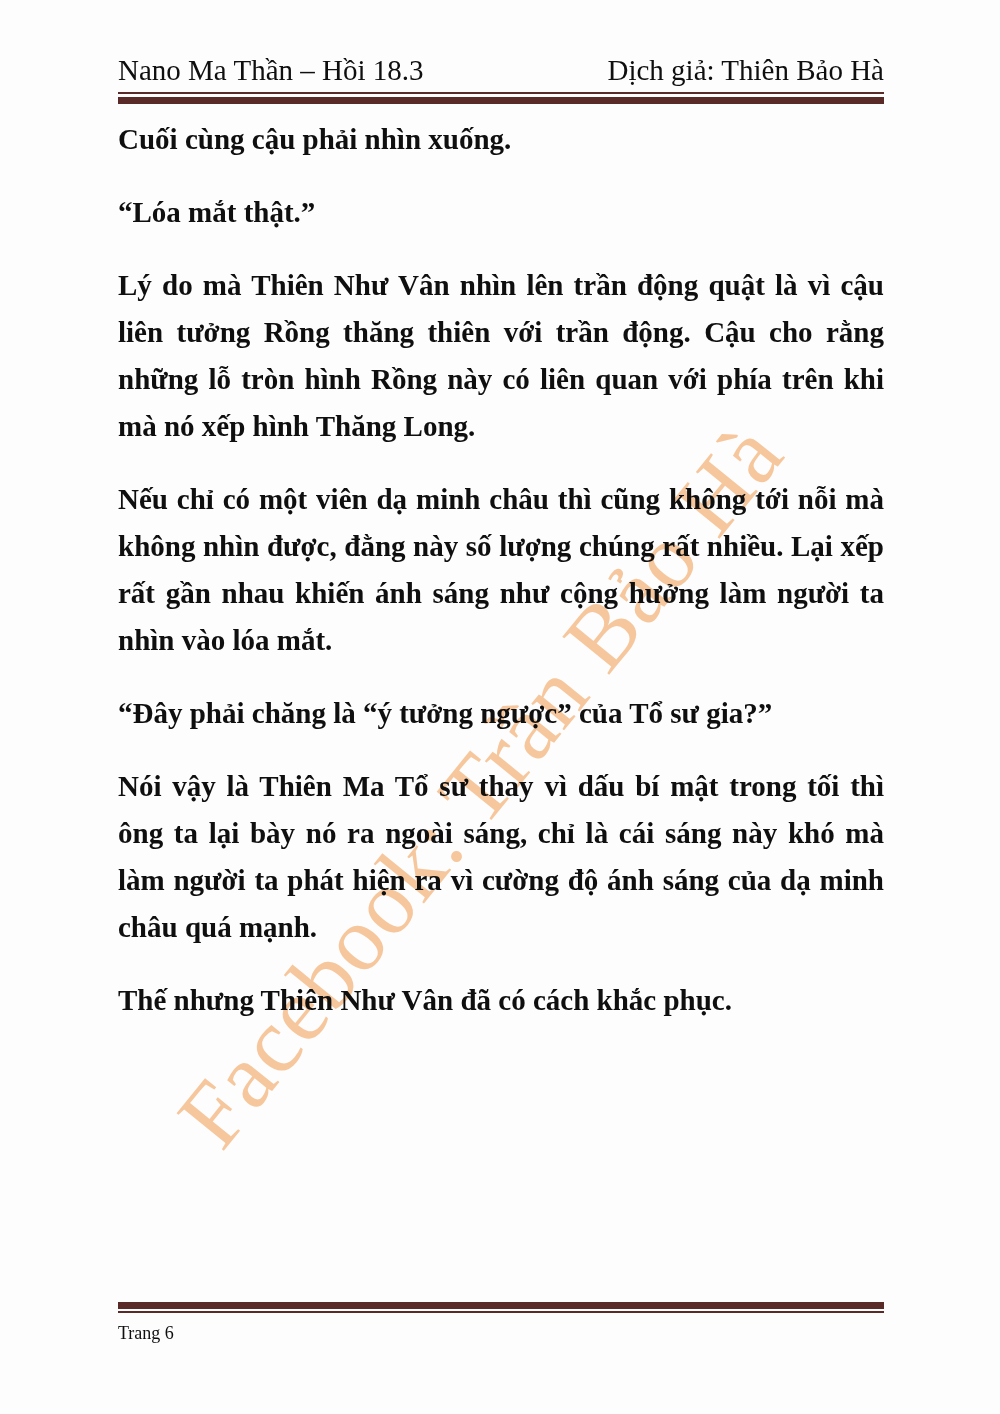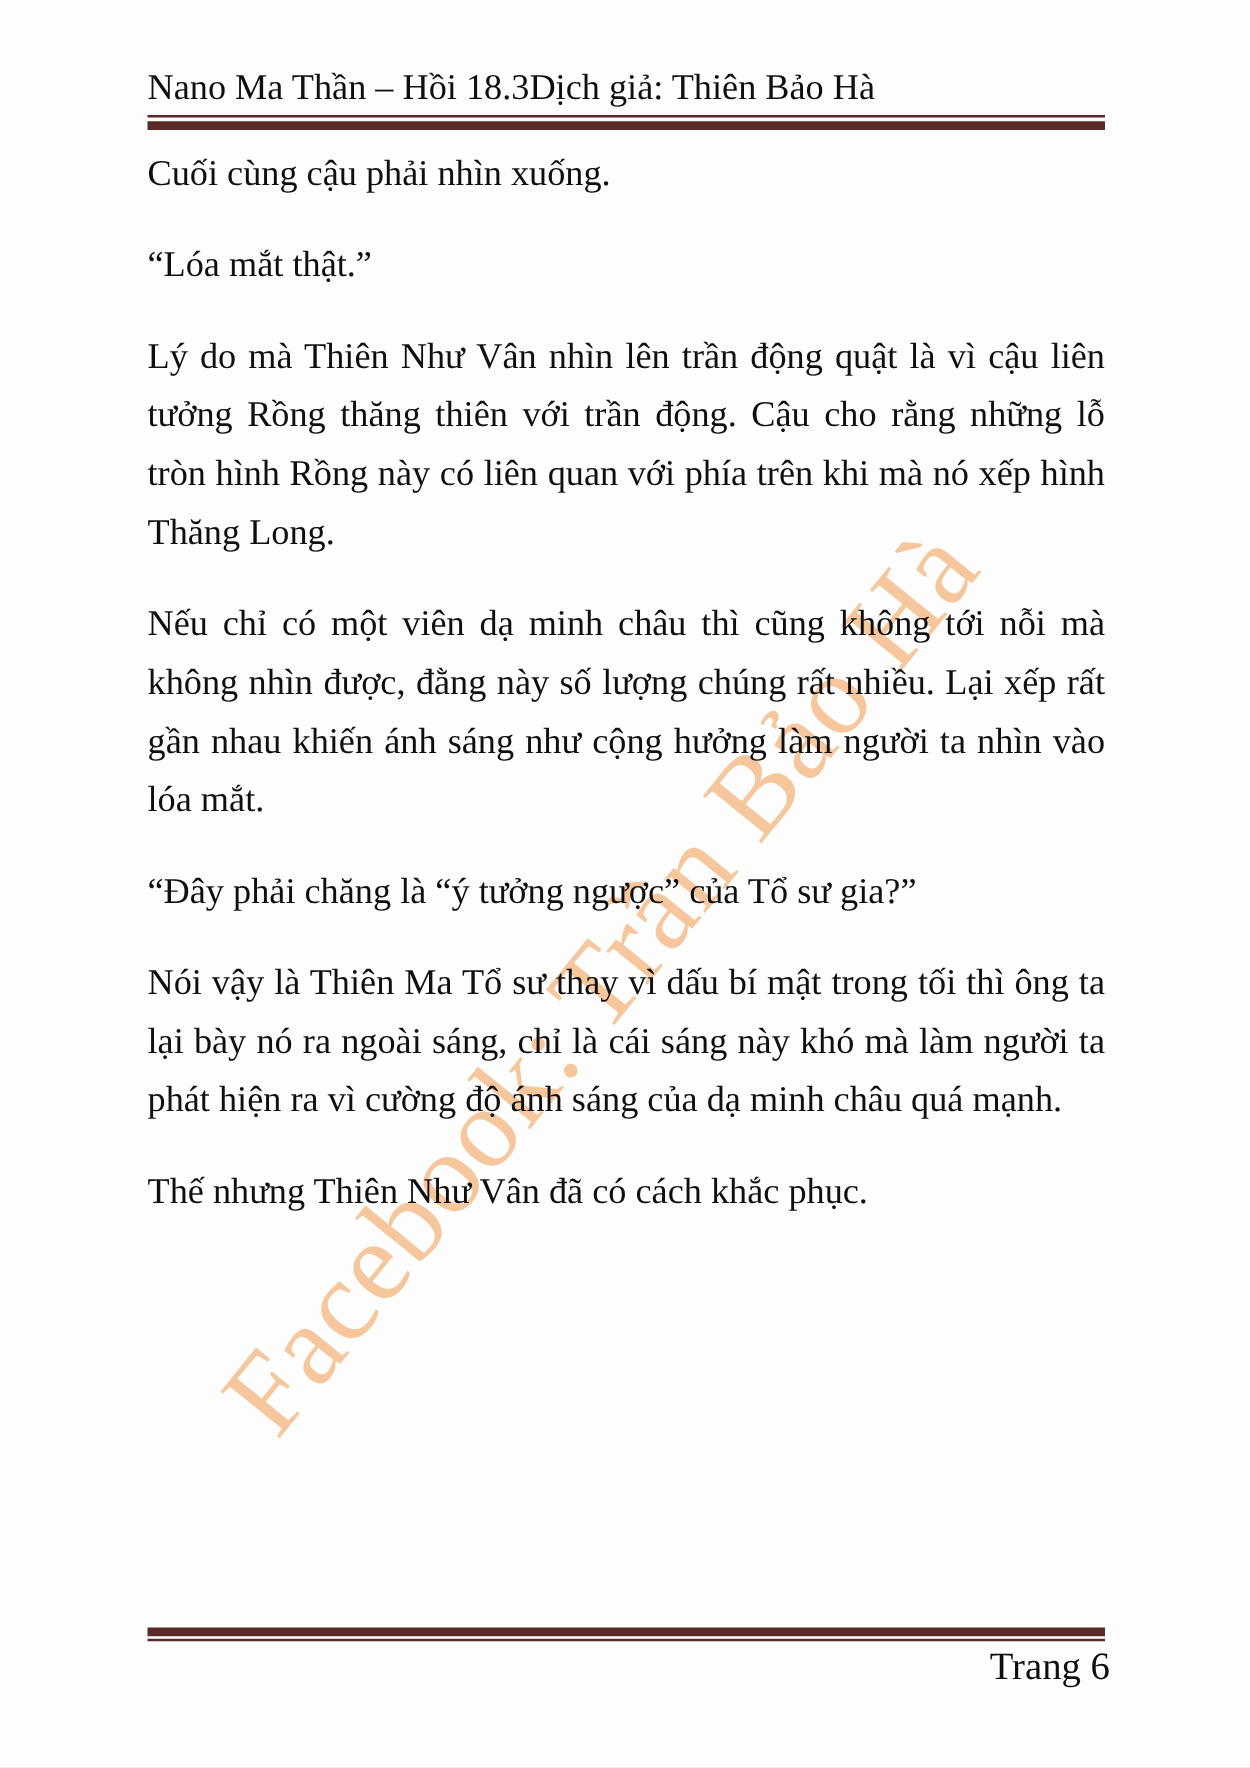--- a/index.html
+++ b/index.html
@@ -17,20 +17,21 @@
     font-family: "Liberation Serif", "DejaVu Serif", serif;
     color: var(--text, #0f0f0f);
   }
   
   .header {
     position: absolute;
     left: 118px;
     right: 116px;
     top: 52px;
     display: flex;
+    justify-content: space-between;
     align-items: baseline;
     font-size: 29px;
     line-height: 36px;
     white-space: nowrap;
     z-index: 3;
   }
   .rule {
     position: absolute;
     left: 118px;
     right: 116px;
@@ -60,32 +61,33 @@
   
   .body-text {
     position: absolute;
     left: 118px;
     right: 116px;
     top: 116px;
     z-index: 2;
     font-size: 29px;
     line-height: 47px;
     text-align: justify;
+    font-weight: bold;
   }
   .body-text p {
     margin: 0 0 26px 0;
   }
   
   .footer {
     position: absolute;
     left: 118px;
     right: 112px;
     top: 1318px;
-    text-align: right;
-    font-size: 31px;
+    text-align: left;
+    font-size: 18px;
     line-height: 30px;
     z-index: 3;
   }
 </style>
 </head>
 <body>
 
 <div class="page" style="--rule: #5a2a28; --watermark: #f6c79d; --text: #0f0f0f; --bg: #fdfdfd;">
 
   <div class="watermark">Facebook: Trần Bảo Hà</div>

